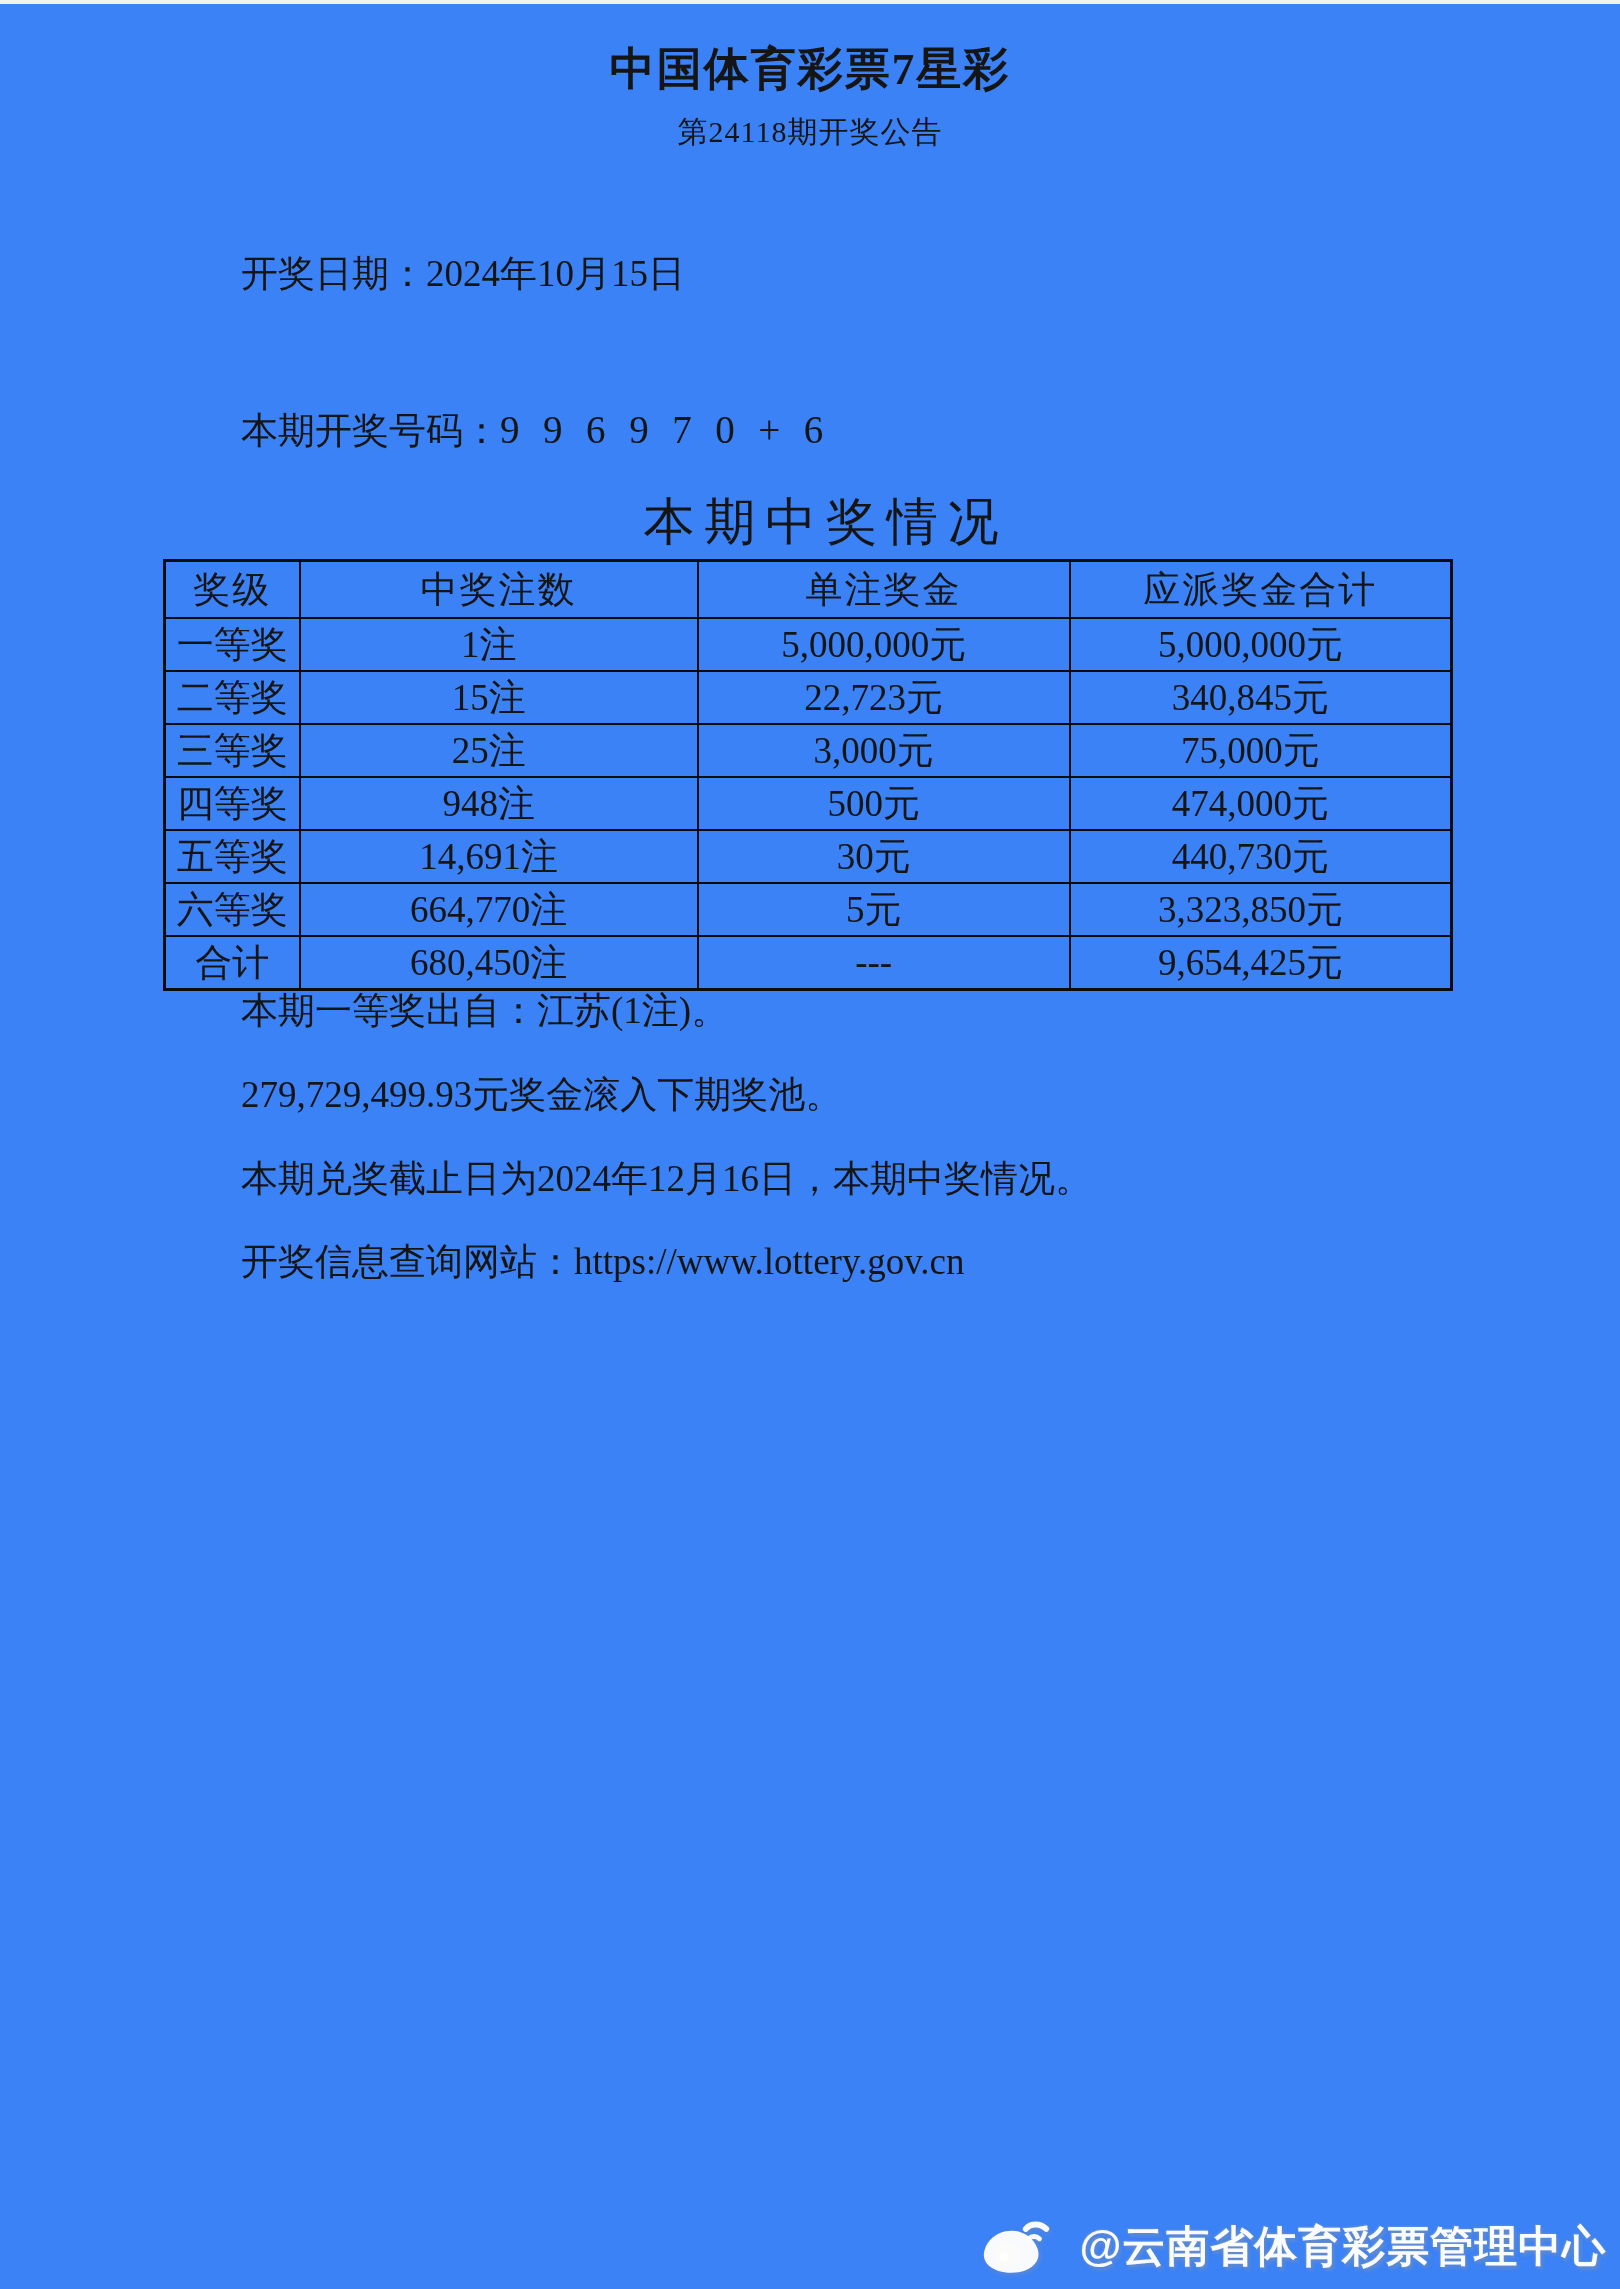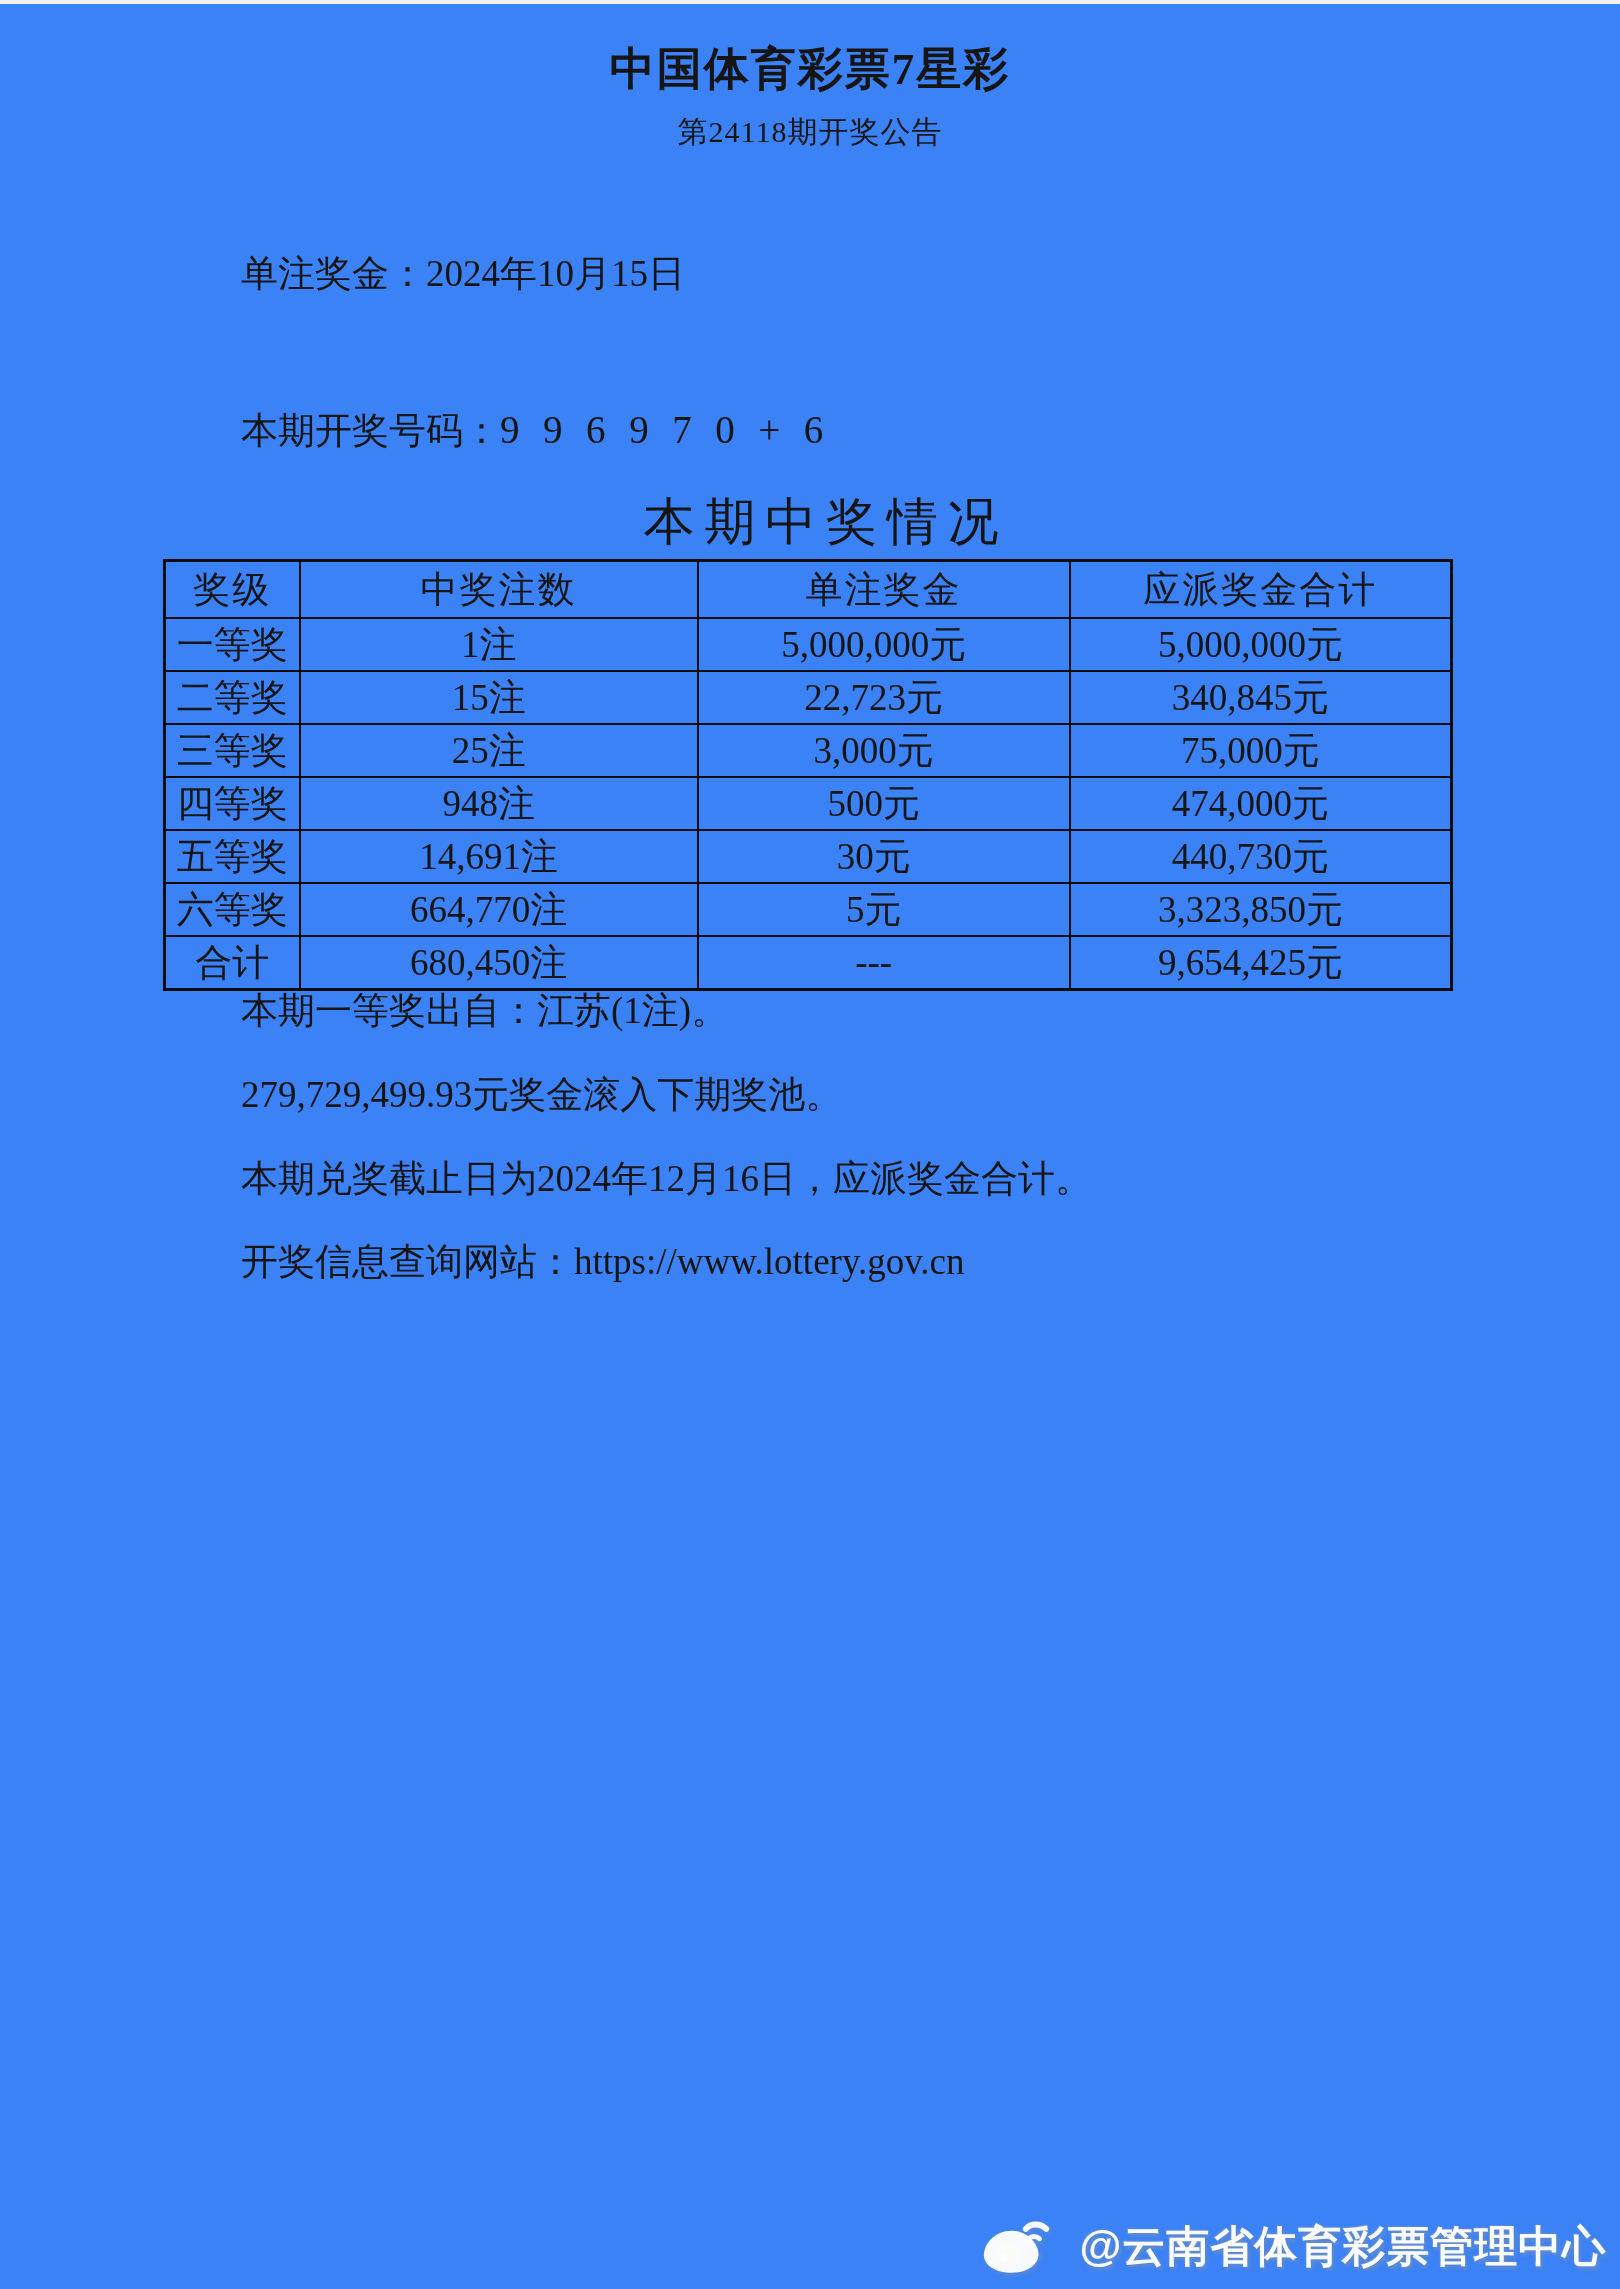--- a/index.html
+++ b/index.html
@@ -117,21 +117,21 @@
   }
 </style>
 </head>
 <body>
 
 <div class="page">
 
   <div class="doc-title">中国体育彩票7星彩</div>
   <div class="doc-subtitle">第24118期开奖公告</div>
 
-  <div class="info-line line-draw-date">单注奖金：2024年10月15日</div>
+  <div class="info-line line-draw-date">开奖日期：2024年10月15日</div>
   <div class="info-line line-numbers"><span>本期开奖号码：</span><span class="draw-numbers">9 9 6 9 7 0 + 6</span></div>
 
   <div class="section-title">本期中奖情况</div>
 
   <table class="prize-table">
     <colgroup>
       <col style="width:135px">
       <col style="width:398px">
       <col style="width:372px">
       <col style="width:382px">
@@ -185,21 +185,21 @@
         <td class="cell-tier">合计</td>
         <td class="cell-num">680,450注</td>
         <td class="cell-num">---</td>
         <td class="cell-num">9,654,425元</td>
       </tr>
     </tbody>
   </table>
 
   <div class="note-line note-0">本期一等奖出自：江苏(1注)。</div>
   <div class="note-line note-1">279,729,499.93元奖金滚入下期奖池。</div>
-  <div class="note-line note-2">本期兑奖截止日为2024年12月16日，应派奖金合计。</div>
+  <div class="note-line note-2">本期兑奖截止日为2024年12月16日，本期中奖情况。</div>
   <div class="note-line note-3">开奖信息查询网站：https://www.lottery.gov.cn</div>
 
   <div class="watermark">
     <span>
       <svg class="weibo-icon-svg" width="76" height="63" viewBox="0 0 78 64">
         <g fill="none">
           <path d="M33 18 C14 18 4 32 4 43 C4 54 17 61 32 61 C48 61 60 53 60 42 C60 31 48 18 33 18 Z" fill="rgba(255,255,255,0.96)"></path>
           <ellipse cx="29" cy="42" rx="13" ry="12" fill="#fbfbf9"></ellipse>
           <circle cx="25" cy="45" r="4.5" fill="rgba(255,255,255,0.96)"></circle>
           <path d="M47 16 C52 10 62 10 68 16" stroke="rgba(255,255,255,0.96)" stroke-width="6" stroke-linecap="round"></path>

